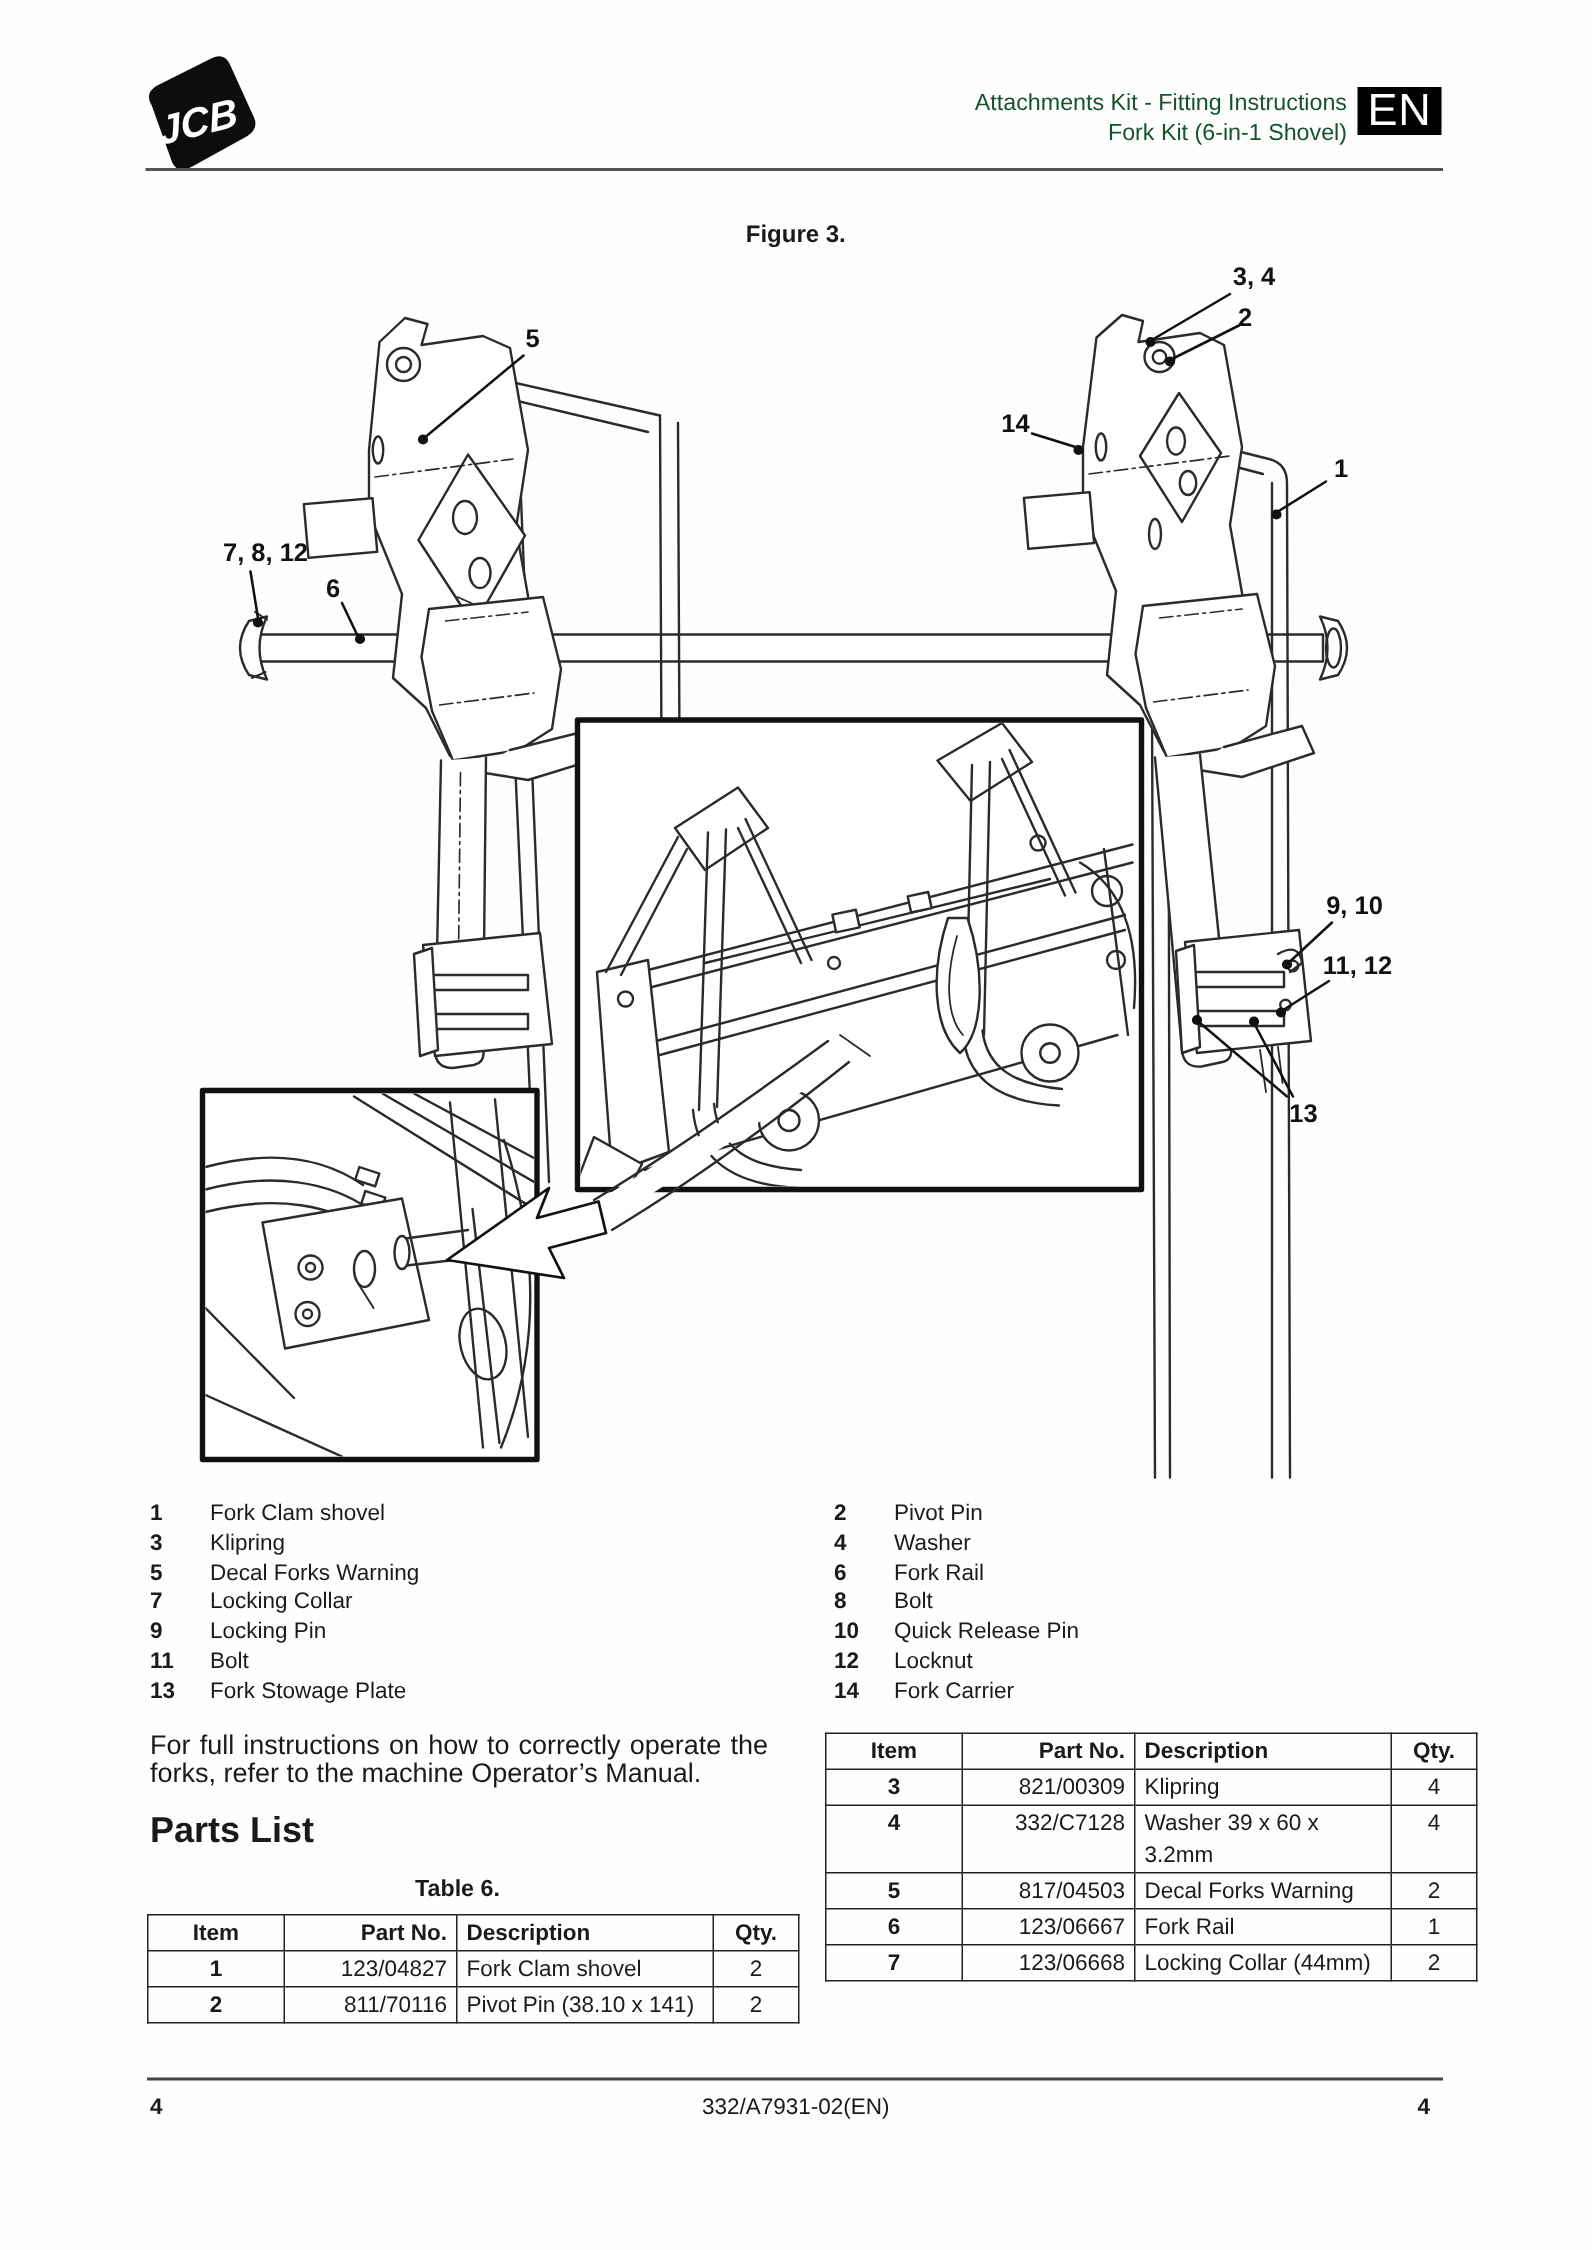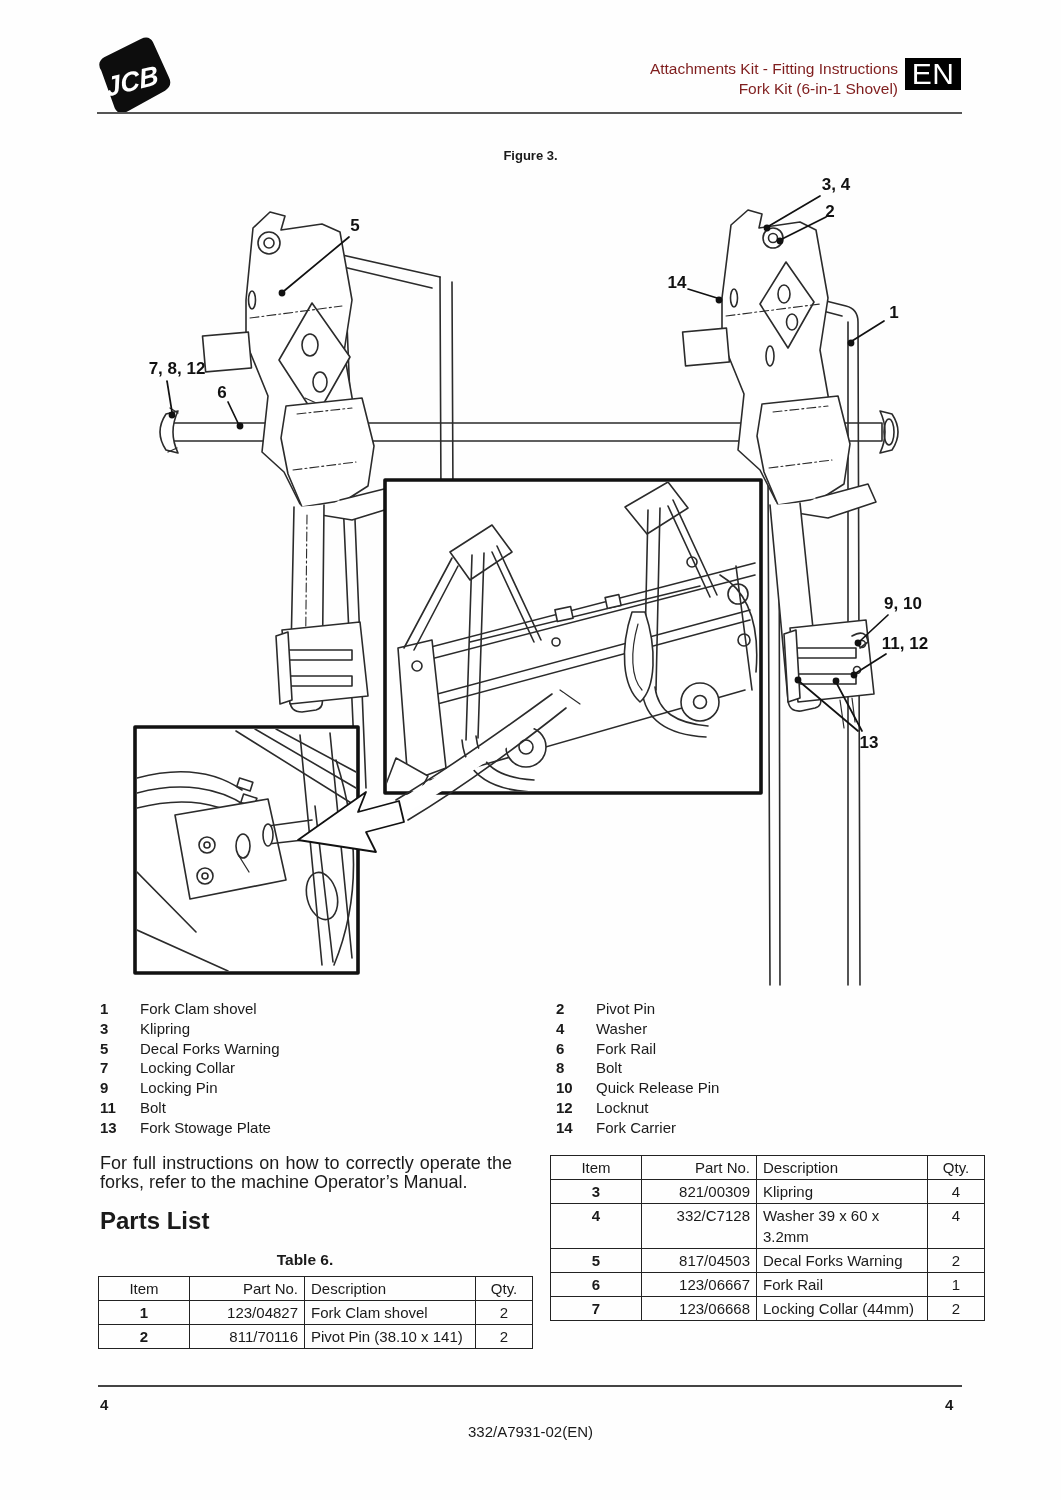--- a/index.html
+++ b/index.html
@@ -3,53 +3,53 @@
 <meta charset="utf-8">
 <style>
   html,body{margin:0;padding:0;background:#888;}
   .page{
     position:relative;width:1061px;height:1500px;background:#fefefe;
     font-family:"Liberation Sans", sans-serif;color:#1a1a1a;overflow:hidden;
     margin:0 auto;
   }
   .abs{position:absolute;}
   
-  .hdr-title{right:163px;top:59px;text-align:right;font-size:15.5px;line-height:20px;color:#7f1d1d;}
+  .hdr-title{right:163px;top:59px;text-align:right;font-size:15.5px;line-height:20px;color:#14532d;}
   .lang-badge{left:905px;top:58px;width:56px;height:32px;background:#000;color:#fff;
     display:flex;align-items:center;justify-content:center;font-size:30px;letter-spacing:.5px;}
   .hdr-rule{left:97px;top:112px;width:865px;height:2px;background:#555;}
   
-  .fig-caption{left:0;top:148px;width:1061px;text-align:center;font-weight:bold;font-size:13px;}
+  .fig-caption{left:0;top:148px;width:1061px;text-align:center;font-weight:bold;font-size:16px;}
   
   .legend-col{top:999px;width:430px;font-size:15px;line-height:19.8px;}
   .legend-col .lrow{display:flex;}
   .legend-col .lnum{width:40px;font-weight:bold;}
   .legend-left{left:100px;}
   .legend-right{left:556px;}
   
   .note{left:100px;top:1154px;width:412px;font-size:18px;line-height:19px;text-align:justify;}
   .parts-heading{left:100px;top:1207px;font-size:24px;font-weight:bold;}
   .tbl-caption{left:100px;top:1251px;width:410px;text-align:center;font-weight:bold;font-size:15.5px;}
   
   table.parts{border-collapse:collapse;font-size:15px;position:absolute;table-layout:fixed;}
   table.parts th, table.parts td{border:1.6px solid #222;padding:1px 6px;vertical-align:top;line-height:21px;}
-  table.parts th{font-weight:normal;}
+  table.parts th{font-weight:bold;}
   .t-item{width:78px;text-align:center;}
   .t-part{width:102px;text-align:right;}
   .t-desc{width:158px;text-align:left;}
   .t-qty{width:44px;text-align:center;}
   td.t-item{font-weight:bold;}
   #table1{left:98px;top:1276px;}
   #table2{left:550px;top:1155px;}
   
   .ft-rule{left:98px;top:1385px;width:864px;height:2px;background:#444;}
   .ft{top:1396px;font-size:15px;}
   .ft-num{font-weight:bold;}
   .ft-left{left:100px;}
-  .ft-center{left:0;width:1061px;text-align:center;margin-top:27px;}
+  .ft-center{left:0;width:1061px;text-align:center;}
   .ft-right{left:945px;}
   svg text.callout{font-family:"Liberation Sans",sans-serif;font-size:17px;font-weight:bold;fill:#111;}
 </style>
 </head>
 <body>
 
 <div class="page">
 
   <svg class="abs" style="left:90px;top:36px" width="86" height="84" viewBox="0 0 86 84">
     <g transform="rotate(-14 43 42)">

